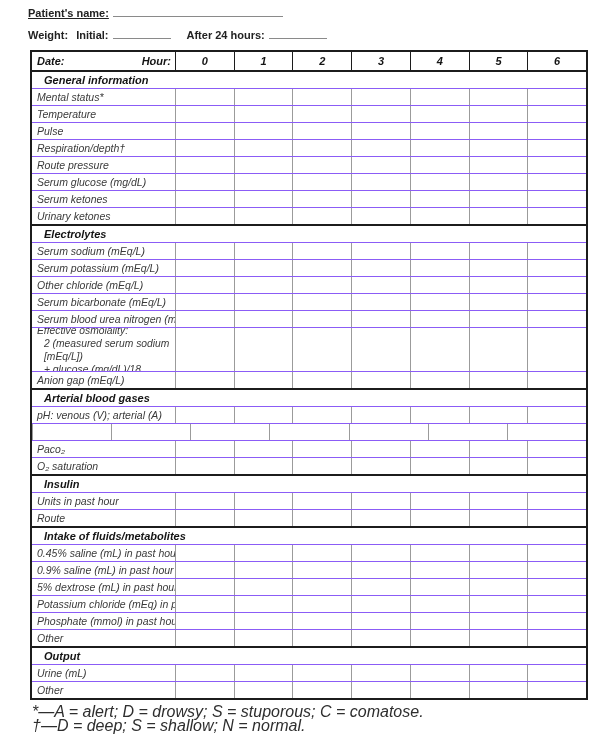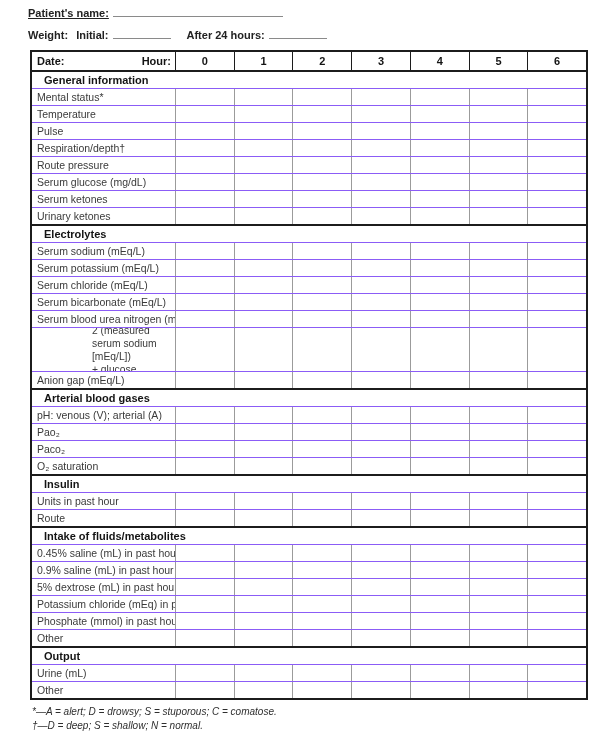--- a/index.html
+++ b/index.html
@@ -22,21 +22,21 @@
   .blank-initial { width: 58px;  margin-left: 4px; }
   .blank-after   { width: 58px;  margin-left: 4px; }
   .gap-sm { display: inline-block; width: 8px; }
   .gap-md { display: inline-block; width: 16px; }
 
   
   .flowsheet {
     position: absolute; left: 30px; top: 50px; width: 558px;
     border: 2px solid #1c1c1c;
     background: #fff;
-    display: flex; flex-direction: column;
+    display: flex; flex-direction: column; font-style: italic;
   }
   .row { display: flex; width: 100%; }
   .row.head-row { height: 18px; }
   .row.section-row {
     height: 18px;
     border-top: 2px solid #1c1c1c;
     align-items: center;
     padding-left: 12px;
     font-size: 11px; font-weight: bold; color: #141414;
   }
@@ -61,26 +61,26 @@
     border-left: 1px solid #1c1c1c;
     display: flex; align-items: center; justify-content: center;
     font-size: 11px; font-weight: bold; color: #141414;
   }
 
   .label-cell.multiline {
     flex-direction: column; align-items: flex-start; justify-content: center;
     white-space: normal; line-height: 13px;
   }
   .osmo-line { font-size: 10.3px; }
-  .osmo-line.indent { padding-left: 7px; margin-left: 48px; }
+  .osmo-line.indent { padding-left: 7px; }
 
   
   .footnotes {
     position: absolute; left: 32px; top: 705px;
-    font-size: 10px; font-style: italic; color: #2e2e2e;
+    font-size: 16px; font-style: italic; color: #2e2e2e;
     line-height: 13.5px;
   }
 </style>
 </head>
 <body>
 
 <div class="page">
 
   <div class="top-line patient-line">
     <span>Patient's name:</span><span class="blank blank-name"></span>
@@ -202,21 +202,21 @@
           <div class="cell label-cell">Serum potassium (mEq/L)</div>
           <div class="cell data-cell"></div>
           <div class="cell data-cell"></div>
           <div class="cell data-cell"></div>
           <div class="cell data-cell"></div>
           <div class="cell data-cell"></div>
           <div class="cell data-cell"></div>
           <div class="cell data-cell"></div>
         </div>
         <div class="row data-row">
-          <div class="cell label-cell">Serum chloride (mEq/L)</div>
+          <div class="cell label-cell">Other chloride (mEq/L)</div>
           <div class="cell data-cell"></div>
           <div class="cell data-cell"></div>
           <div class="cell data-cell"></div>
           <div class="cell data-cell"></div>
           <div class="cell data-cell"></div>
           <div class="cell data-cell"></div>
           <div class="cell data-cell"></div>
         </div>
         <div class="row data-row">
           <div class="cell label-cell">Serum bicarbonate (mEq/L)</div>
@@ -267,21 +267,20 @@
           <div class="cell label-cell">pH: venous (V); arterial (A)</div>
           <div class="cell data-cell"></div>
           <div class="cell data-cell"></div>
           <div class="cell data-cell"></div>
           <div class="cell data-cell"></div>
           <div class="cell data-cell"></div>
           <div class="cell data-cell"></div>
           <div class="cell data-cell"></div>
         </div>
         <div class="row data-row">
-          <div class="cell label-cell">Pao₂</div>
           <div class="cell data-cell"></div>
           <div class="cell data-cell"></div>
           <div class="cell data-cell"></div>
           <div class="cell data-cell"></div>
           <div class="cell data-cell"></div>
           <div class="cell data-cell"></div>
           <div class="cell data-cell"></div>
         </div>
         <div class="row data-row">
           <div class="cell label-cell">Paco₂</div>

